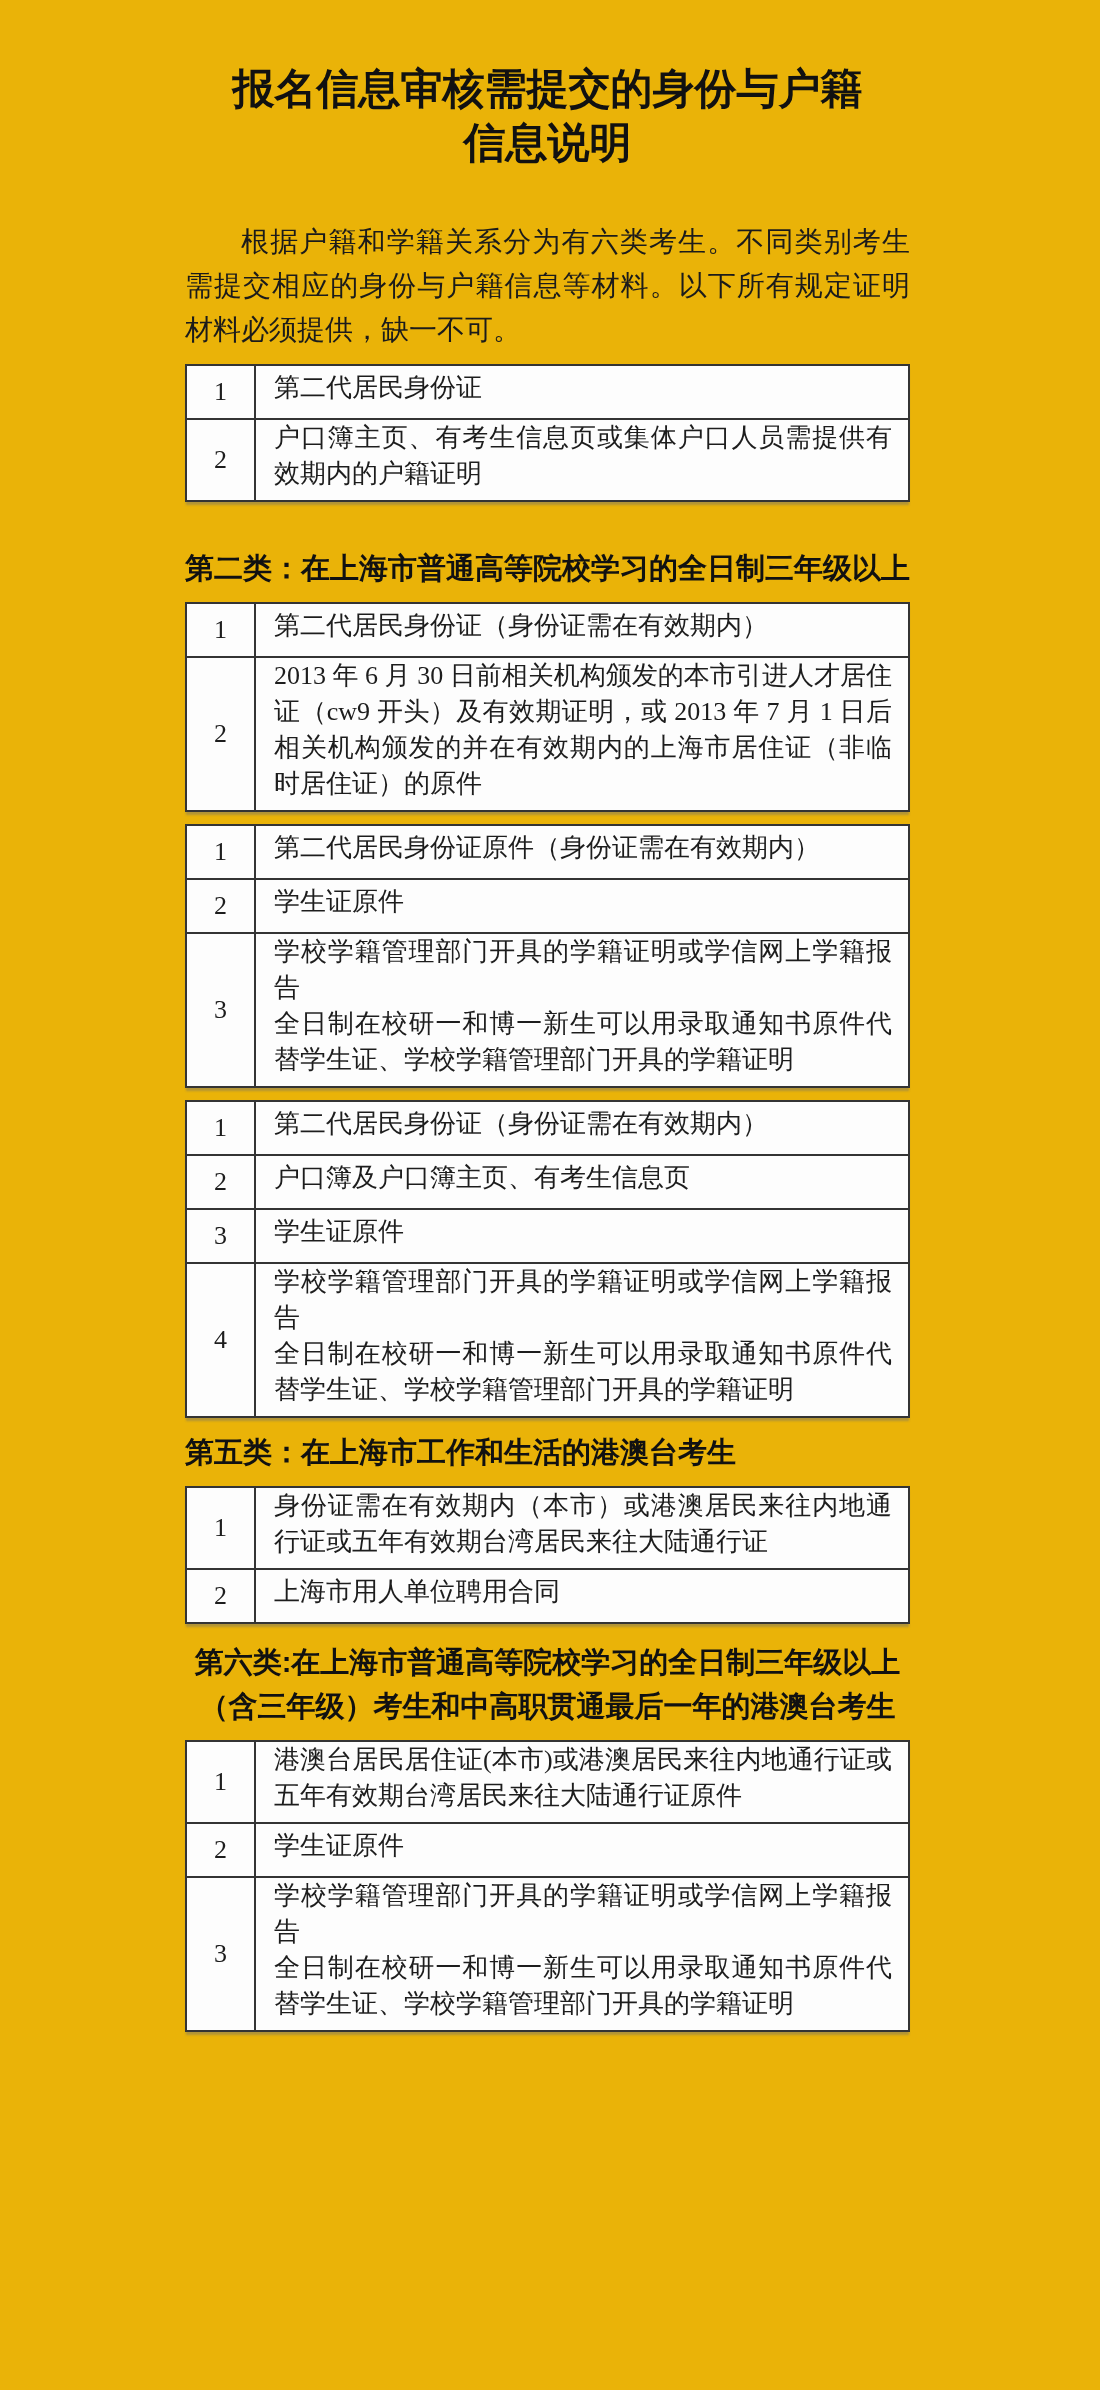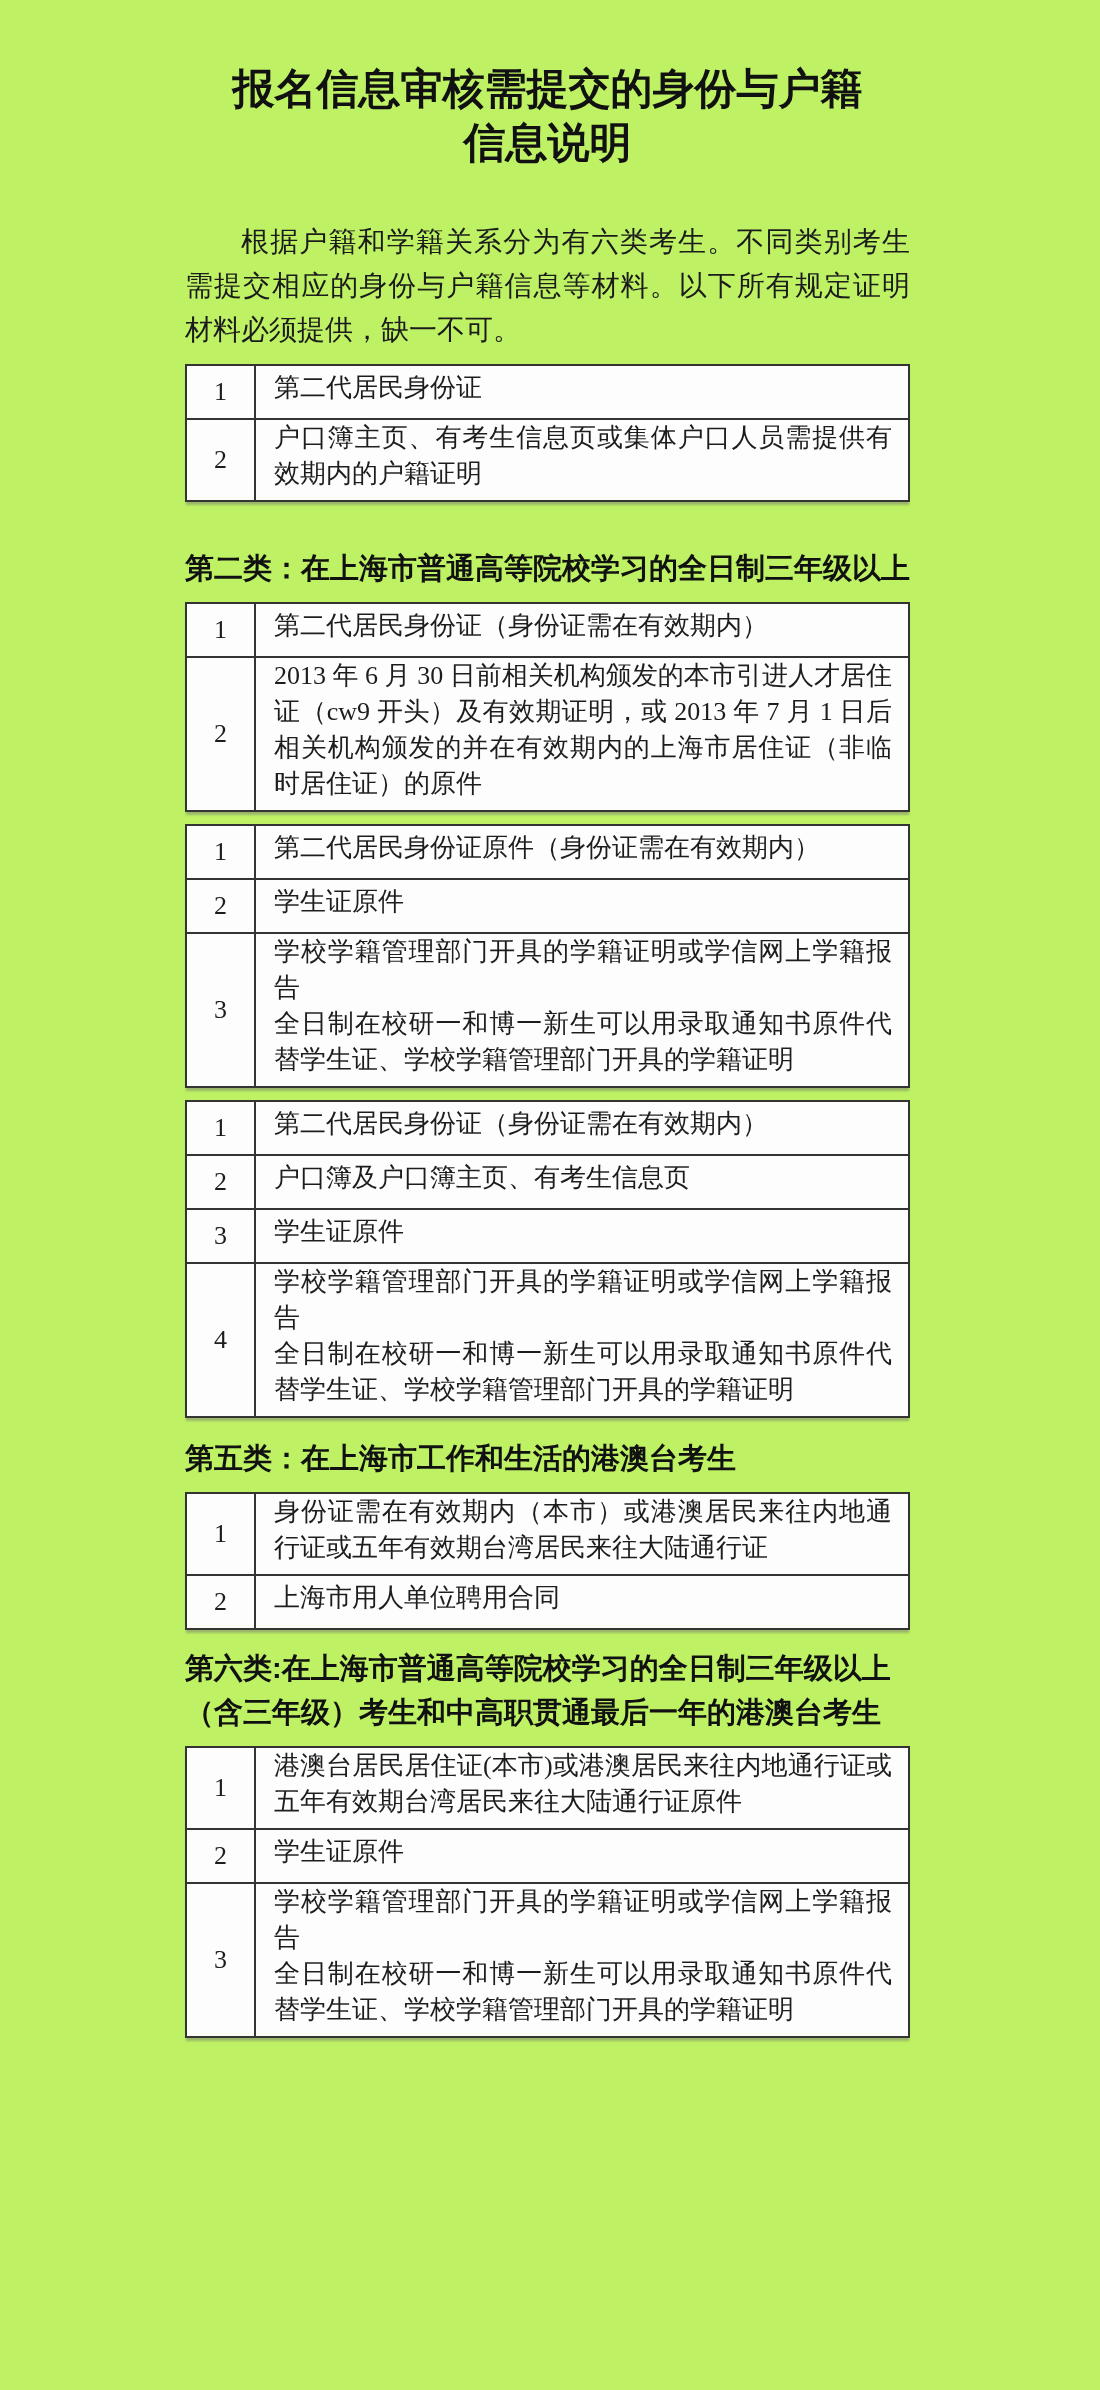--- a/index.html
+++ b/index.html
@@ -6,21 +6,21 @@
   body{
     width:1100px;height:2390px;
     background:#f4f4f4;
     font-family:"Liberation Serif","DejaVu Serif",serif;
     color:#1d1d1d;
     overflow:hidden;
   }
   .page{
     box-sizing:border-box;
     width:1100px;height:2390px;
-    background:#bef264;
+    background:#eab308;
     padding:62px 190px 0 185px;
   }
   .doc-title{
     margin:0;
     font-family:"Liberation Sans","DejaVu Sans",sans-serif;
     font-weight:700;
     font-size:42px;
     line-height:54px;
     text-align:center;
     color:#111;
@@ -41,23 +41,23 @@
     font-size:29px;
     line-height:44px;
     color:#111;
     text-align:justify;
     white-space:pre-line;
   }
   .mt-sec1{margin-top:34px;}
   .mt-sec2{margin-top:44px;}
   .mt-sec3{margin-top:16px;}
   .mt-sec4{margin-top:40px;}
-  .mt-sec5{margin-top:18px;}
+  .mt-sec5{margin-top:12px;}
   .mt-sec6{margin-top:16px;}
-  .heading-center{text-align:left;}
+  .heading-center{text-align:center;}
   table.req-table{
     margin-top:12px;
     width:725px;
     border-collapse:collapse;
     background:#fdfdfd;
     box-shadow:0 4px 2px -1px rgba(110,110,110,.45);
   }
   table.req-table td{
     border:2px solid #343434;
     font-size:26px;

